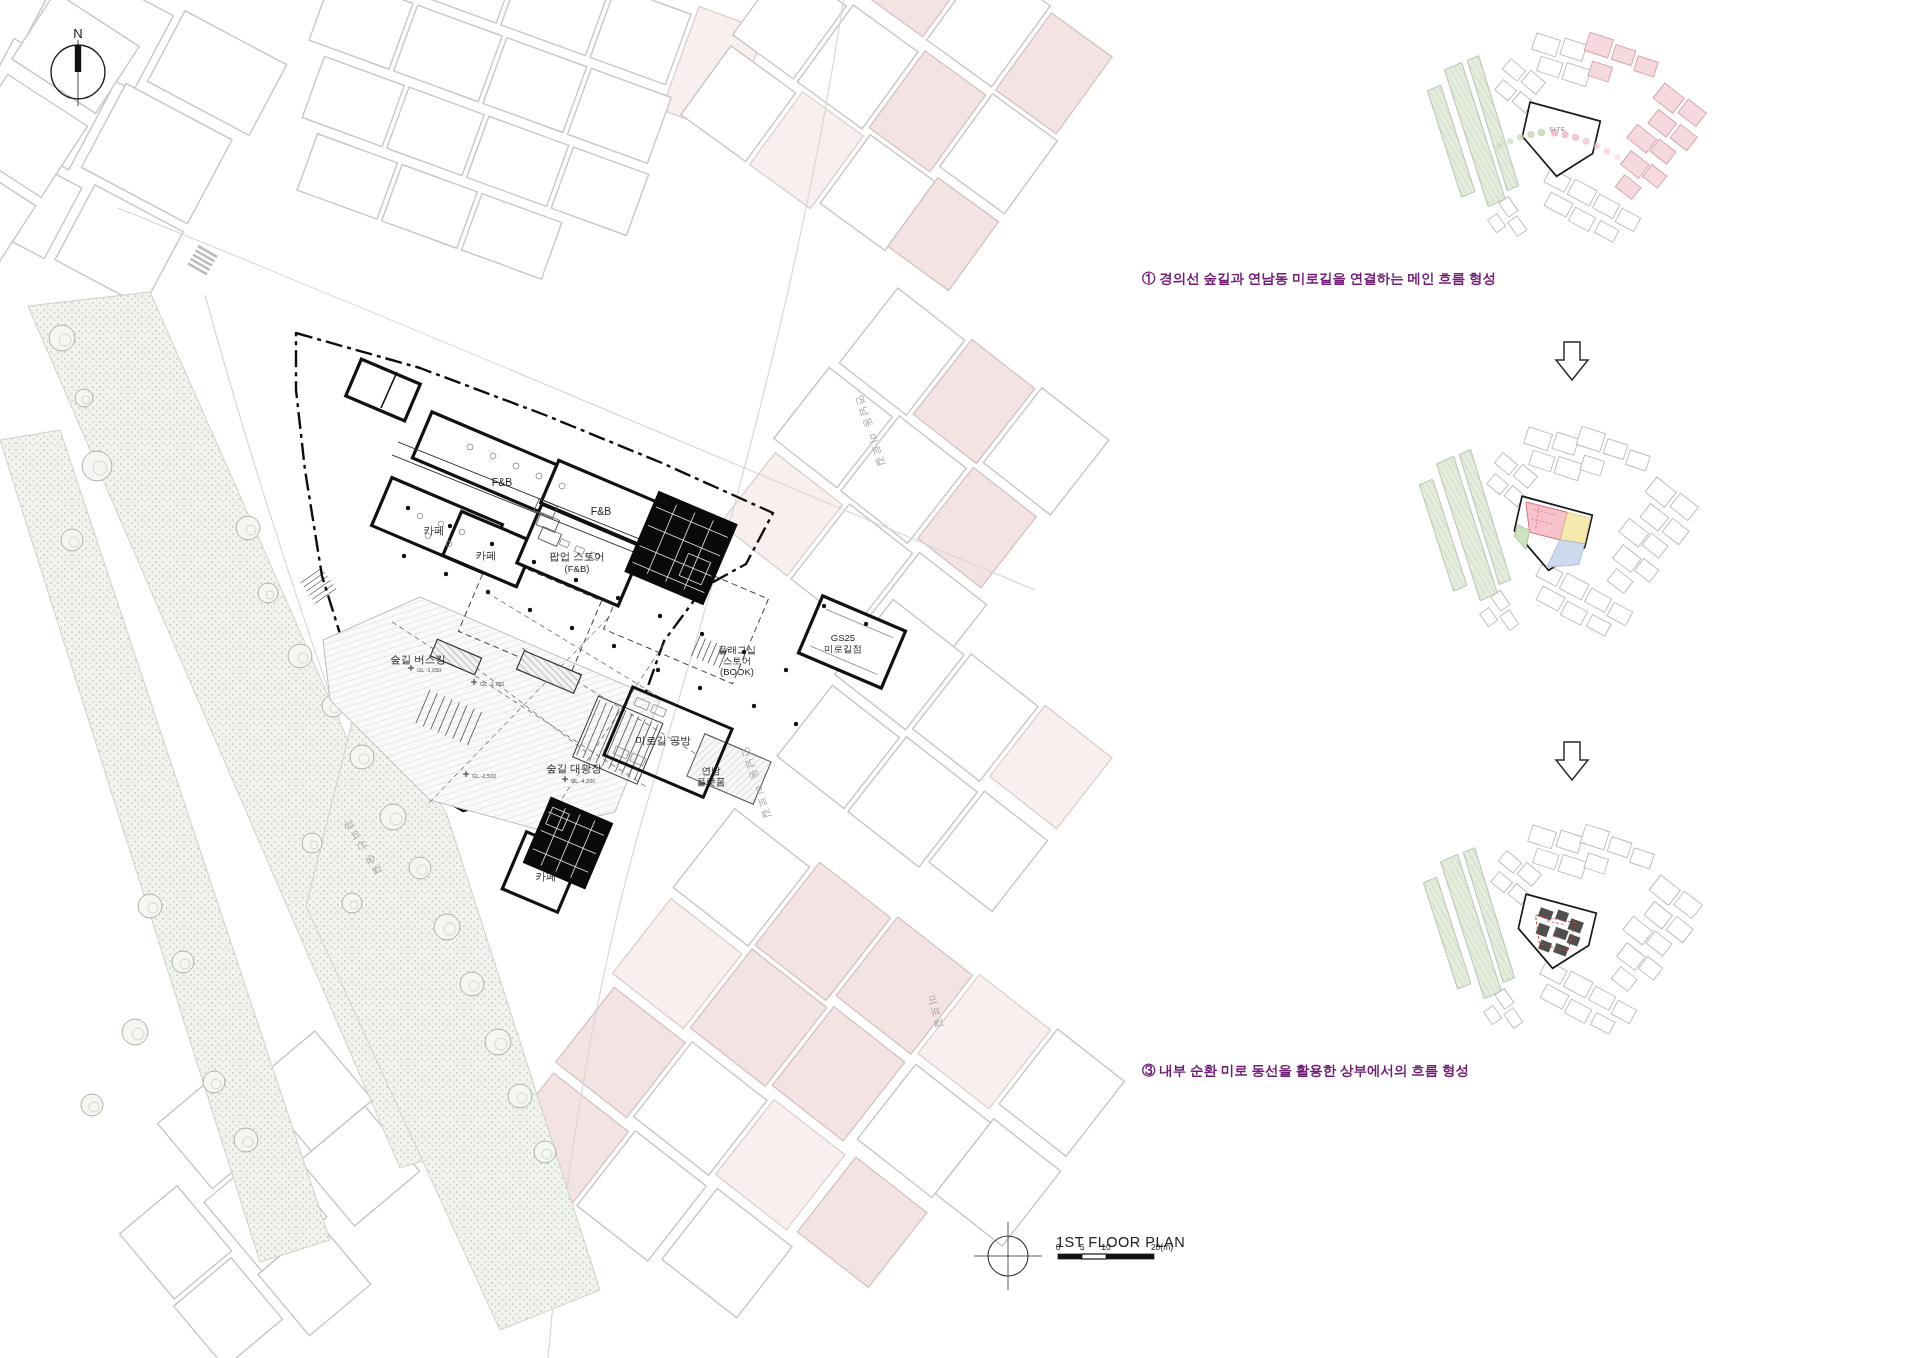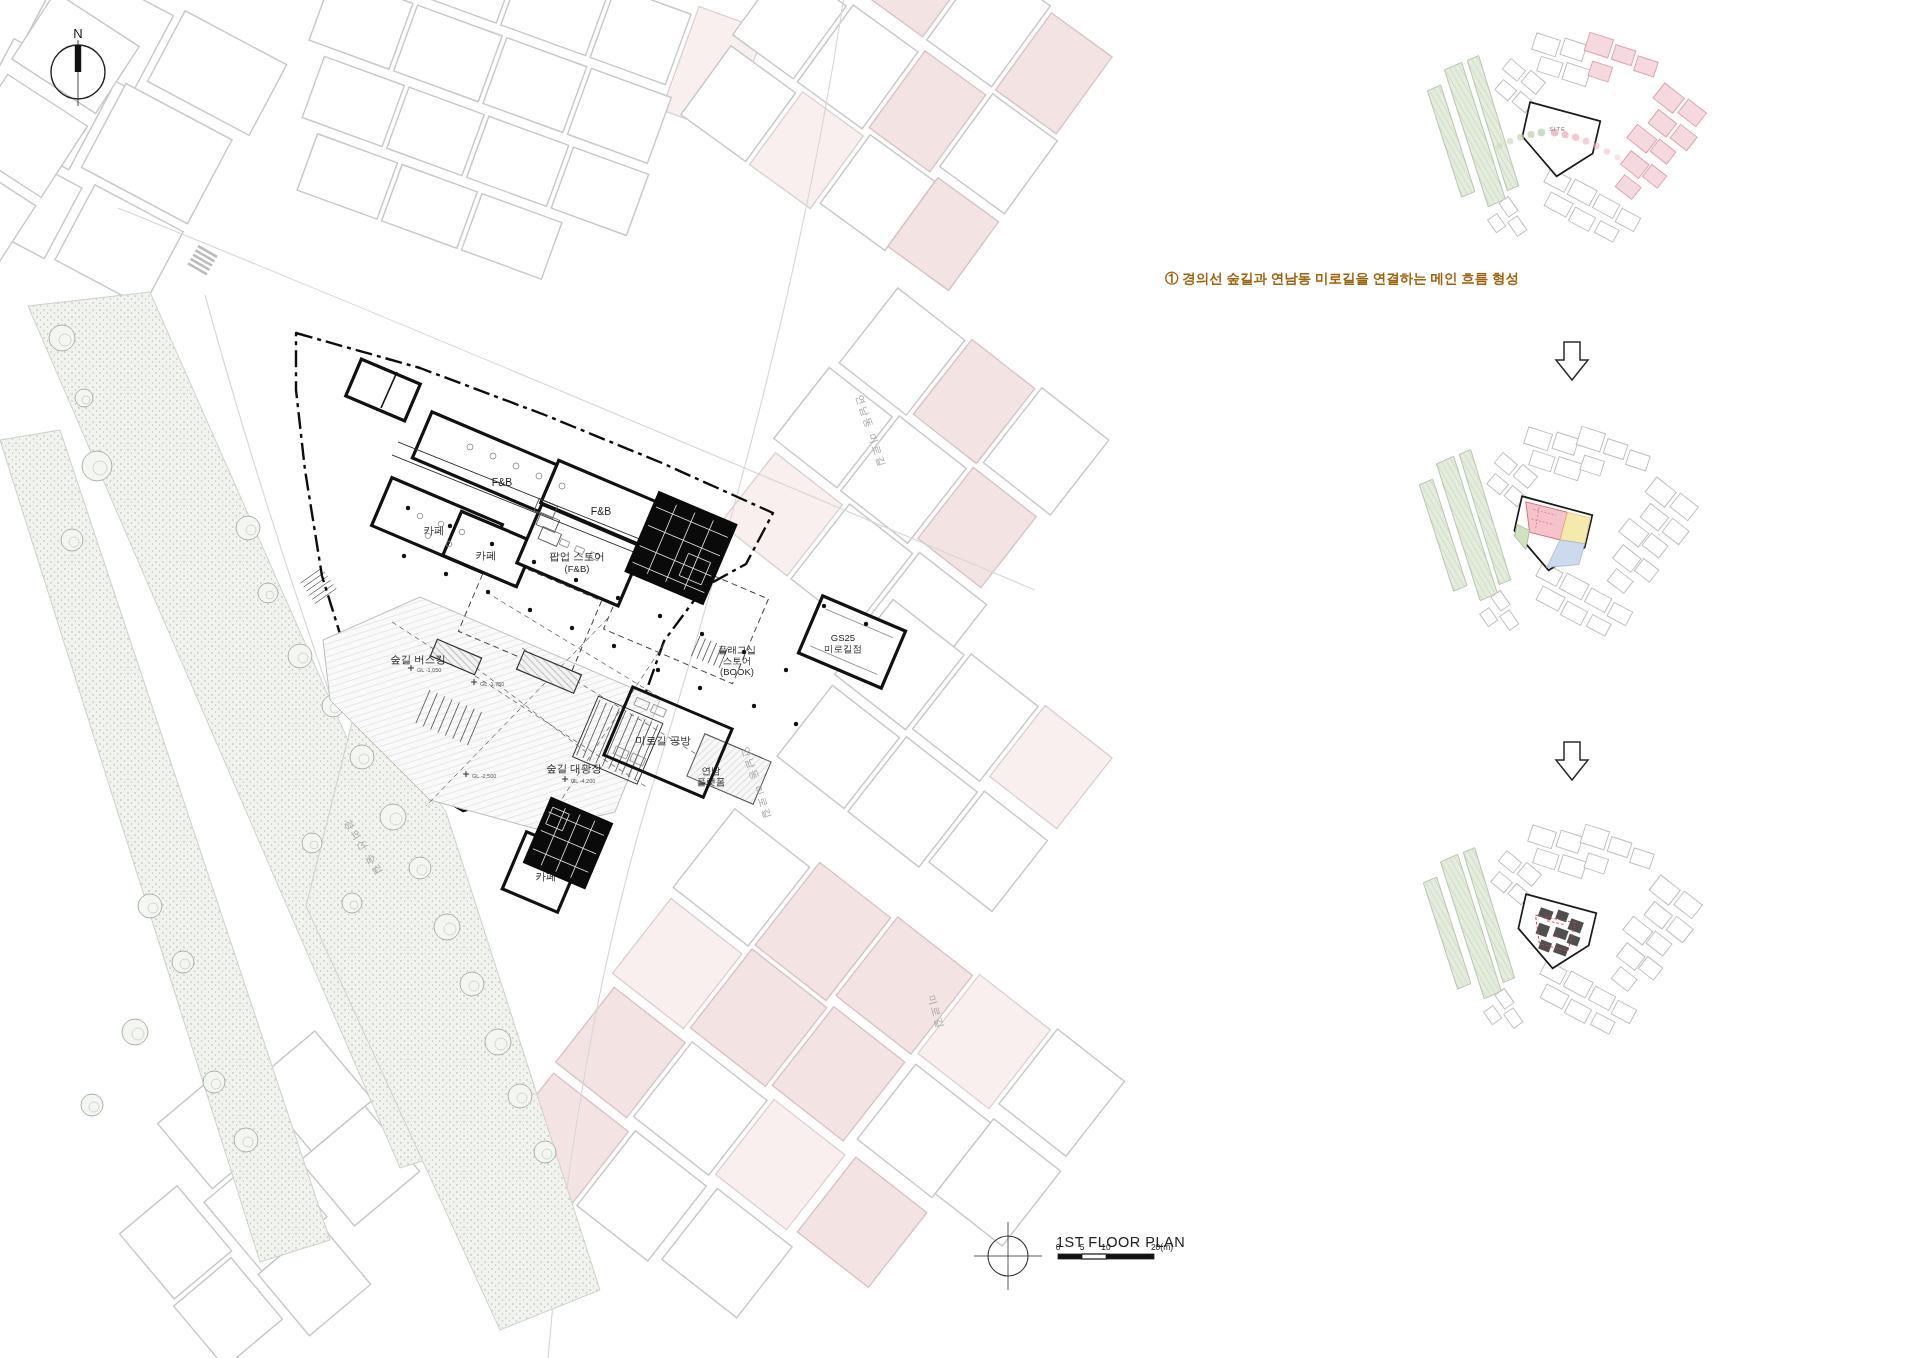--- a/index.html
+++ b/index.html
@@ -25,22 +25,22 @@
   .hpl  {fill:url(#hatch3);stroke:#555;stroke-width:1;}
   .dot  {fill:#111;}
   .lbl  {font-size:10.5px;fill:#1c1c1c;text-anchor:middle;}
   .lbl2 {font-size:9.5px;fill:#1c1c1c;text-anchor:middle;}
   .tinyl{font-size:5.5px;fill:#555;text-anchor:start;}
   .roadl{font-size:10px;fill:#a2a2a2;letter-spacing:2px;}
   .ttl  {font-size:14.5px;fill:#222;letter-spacing:.5px;}
   .sc   {font-size:8.5px;fill:#222;text-anchor:middle;}
   .north{font-size:13px;fill:#111;text-anchor:middle;}
   .sitel{font-size:6px;fill:#777;letter-spacing:1px;text-anchor:middle;}
-  .caption{position:absolute;left:25px;width:600px;font-size:13.5px;font-weight:bold;
-           color:#a16207;white-space:nowrap;}
+  .caption{position:absolute;left:2px;width:600px;font-size:13.5px;font-weight:bold;
+           color:#701a75;white-space:nowrap;}
   #rightcol{position:absolute;left:1140px;top:0;width:680px;height:1358px;}
 </style>
 </head>
 <body>
 
 <svg width="1210" height="1358" viewBox="0 0 1210 1358" style="position:absolute;left:0;top:0">
   <defs>
     <pattern id="dots" width="7" height="7" patternUnits="userSpaceOnUse">
       <rect width="7" height="7" fill="#f1f3ef"></rect>
       <circle cx="2" cy="2" r=".8" fill="#aeb6ac"></circle>
@@ -612,13 +612,14 @@
           <rect x="166" y="112" width="12" height="10"></rect>
         <rect x="140" y="128" width="12" height="10"></rect>
           <rect x="156" y="126" width="14" height="10"></rect>
       </g>
       <path d="M130,98 L172,106 L164,136 L134,128 Z" fill="none" stroke="#cc3b3b" stroke-width="1" stroke-dasharray="3 2"></path>
       <path d="M142,104 L160,108 M148,120 L158,122" stroke="#cc3b3b" stroke-width=".8" stroke-dasharray="3 2" fill="none"></path>
     </g>
   </svg>
 
   <div class="caption" style="top:270px">① 경의선 숲길과 연남동 미로길을 연결하는 메인 흐름 형성</div>
+  <div class="caption" style="top:1062px">③ 내부 순환 미로 동선을 활용한 상부에서의 흐름 형성</div>
 </div>
 
 </body></html>

